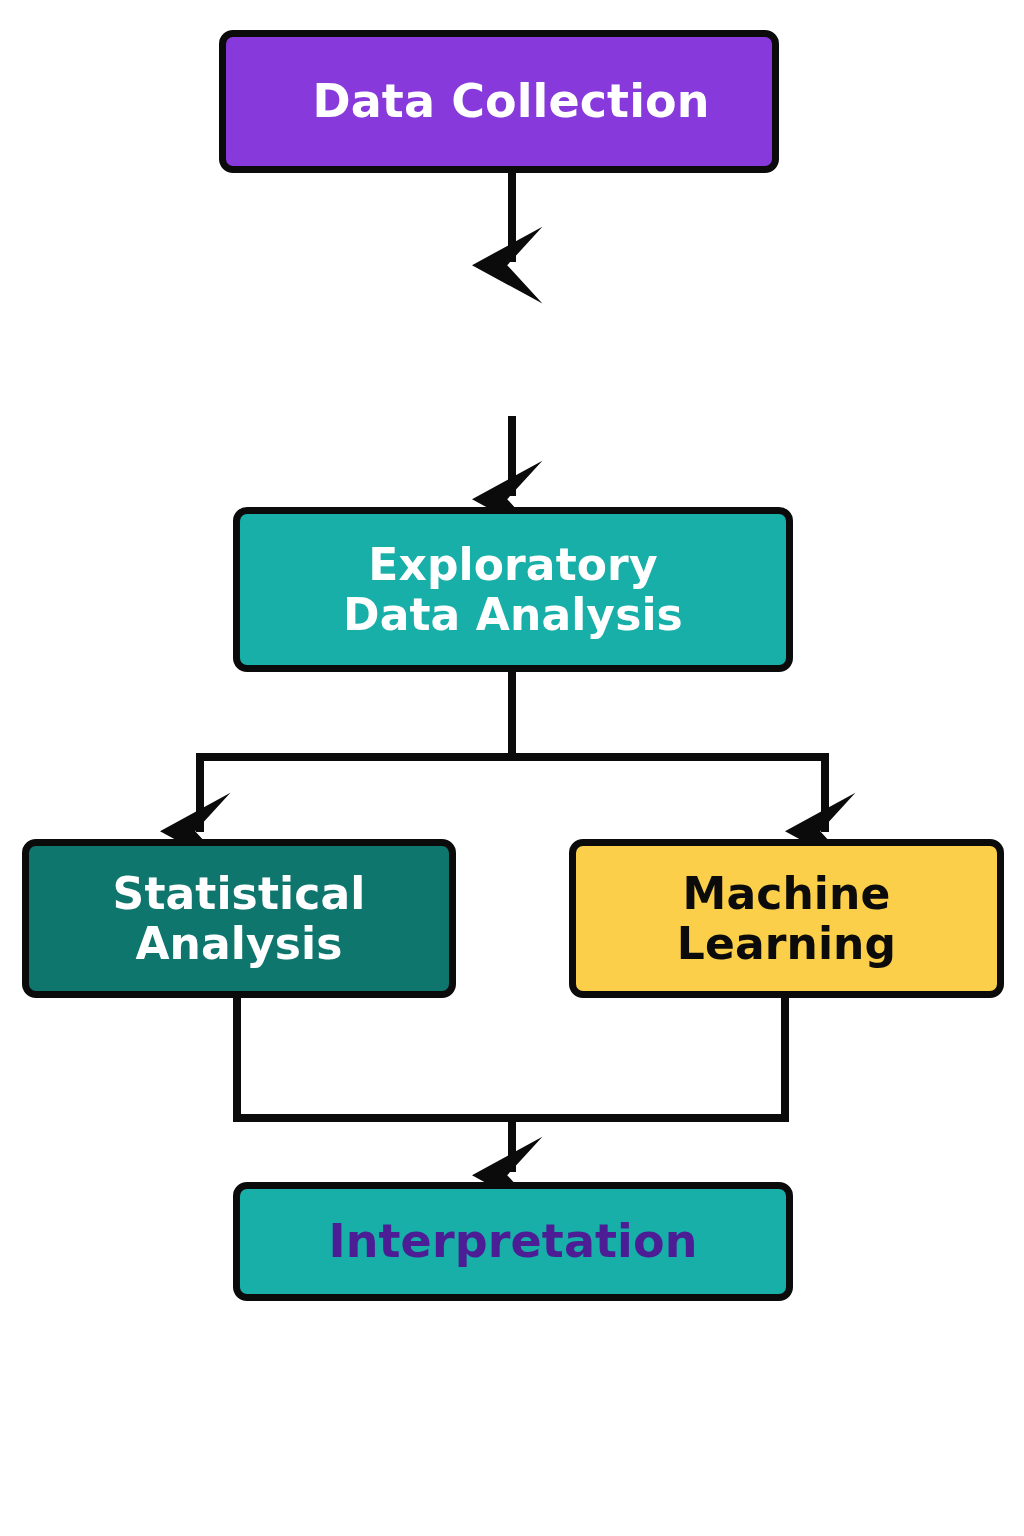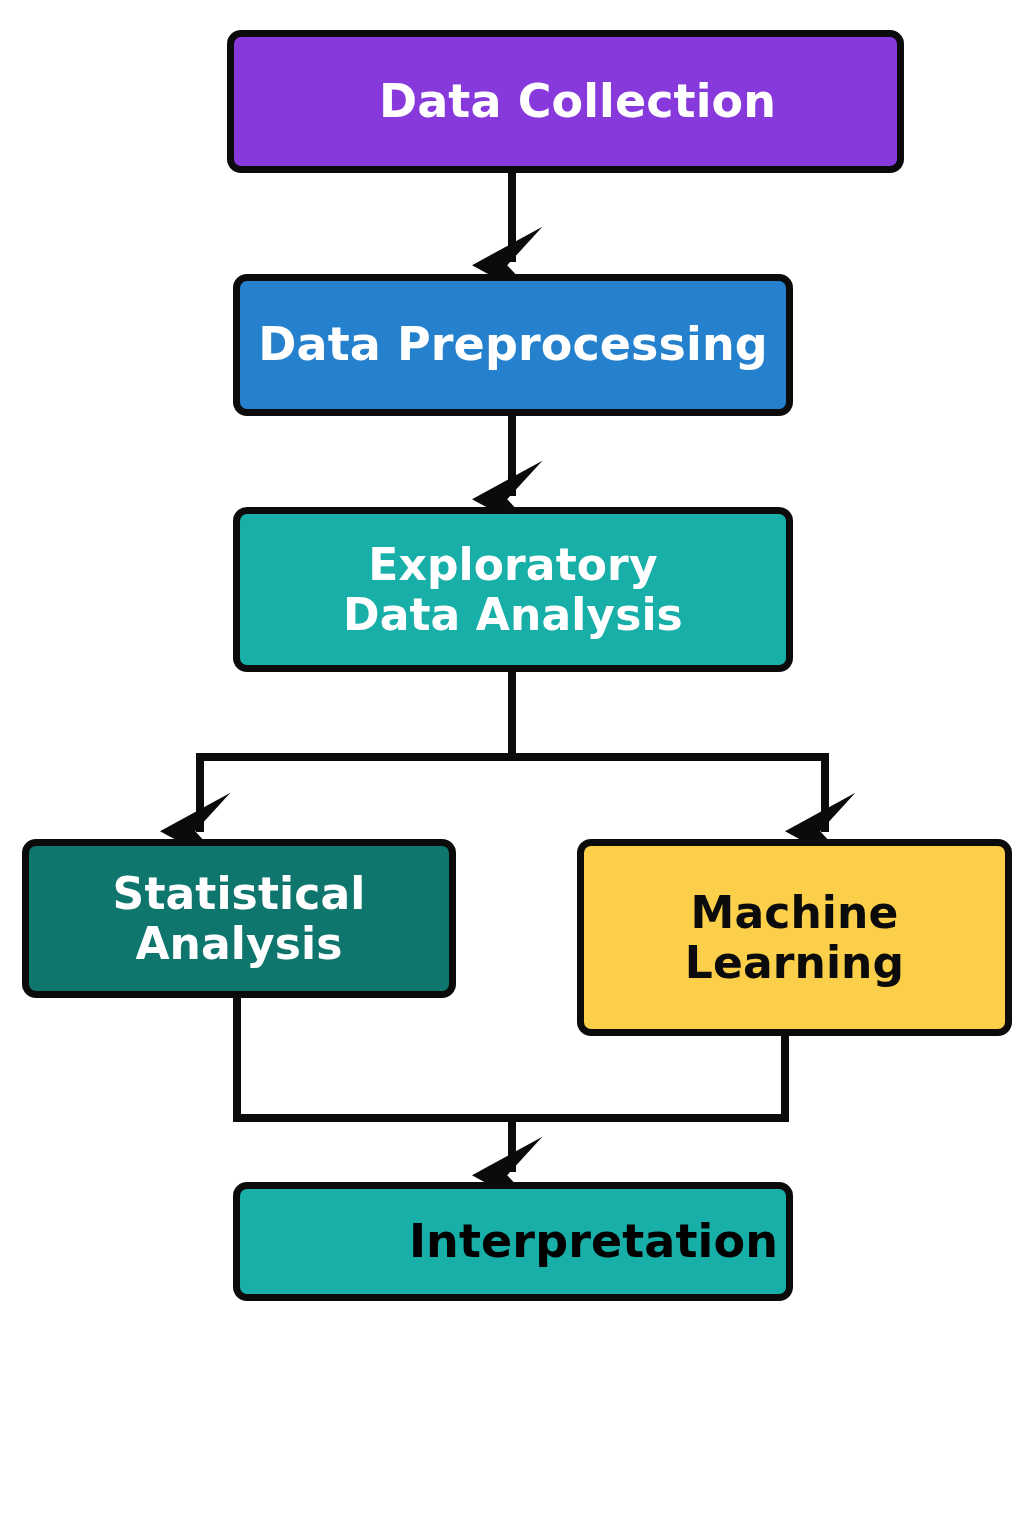--- a/index.html
+++ b/index.html
@@ -43,33 +43,33 @@
     display: block;
     width: 100%;
     line-height: 1.12;
     letter-spacing: 0.1px;
     white-space: pre-line;
     padding: 0 8px;
     box-sizing: border-box;
   }
   
   #node-data-collection {
-    left: 227px; top: 30px; width: 677px; height: 143px; padding-left: 24px;
+    left: 219px; top: 30px; width: 560px; height: 143px; padding-left: 24px;
   }
   #node-data-preprocessing {
     left: 233px; top: 274px; width: 560px; height: 142px;
   }
   #node-eda {
     left: 233px; top: 507px; width: 560px; height: 165px; justify-content: flex-end;
   }
   #node-statistical-analysis {
     left: 22px; top: 839px; width: 434px; height: 159px;
   }
   #node-machine-learning {
-    left: 569px; top: 839px; width: 435px; height: 197px; margin-left: 8px;
+    left: 569px; top: 839px; width: 435px; height: 159px;
   }
   #node-interpretation {
     left: 233px; top: 1182px; width: 560px; height: 119px;
   }
   .label-one-line { font-size: 46px; font-weight: 600; }
   .label-two-line { font-size: 44px; font-weight: 600; }
   #node-machine-learning .node-label { font-weight: 700; }
 </style>
 </head>
 <body>
@@ -113,36 +113,33 @@
 
     <g>
       <line x1="512" y1="1118" x2="512" y2="1172" stroke="#0b0b0b" stroke-width="8" marker-end="url(#arrowhead)"></line>
     </g>
   </svg>
 
   <div class="node" id="node-data-collection" style="background: rgb(136, 57, 219); color: rgb(255, 255, 255); border-color: rgb(11, 11, 11);">
     <span class="node-label label-one-line">Data Collection</span>
   </div>
 
-  <div class="node" id="node-data-preprocessing" style="background: rgb(37, 129, 205); color: rgb(255, 255, 255); border-color: rgb(11, 11, 11);">
-    <span class="node-label label-one-line">Data Preprocessing</span>
-  </div>
 
   <div class="node" id="node-eda" style="background: rgb(23, 175, 168); color: rgb(255, 255, 255); border-color: rgb(11, 11, 11);">
     <span class="node-label label-two-line">Exploratory
 Data Analysis</span>
   </div>
 
   <div class="node" id="node-statistical-analysis" style="background: #0f766e; color: rgb(255, 255, 255); border-color: rgb(11, 11, 11);">
     <span class="node-label label-two-line">Statistical
 Analysis</span>
   </div>
 
   <div class="node" id="node-machine-learning" style="background: rgb(251, 207, 73); color: rgb(11, 11, 11); border-color: rgb(11, 11, 11);">
     <span class="node-label label-two-line">Machine
 Learning</span>
   </div>
 
-  <div class="node" id="node-interpretation" style="background: rgb(23, 175, 168); color: #000000; border-color: rgb(11, 11, 11); text-align: right;">
+  <div class="node" id="node-interpretation" style="background: rgb(23, 175, 168); color: #4c1d95; border-color: rgb(11, 11, 11);">
     <span class="node-label label-one-line">Interpretation</span>
   </div>
 
 </div>
 
 </body></html>

